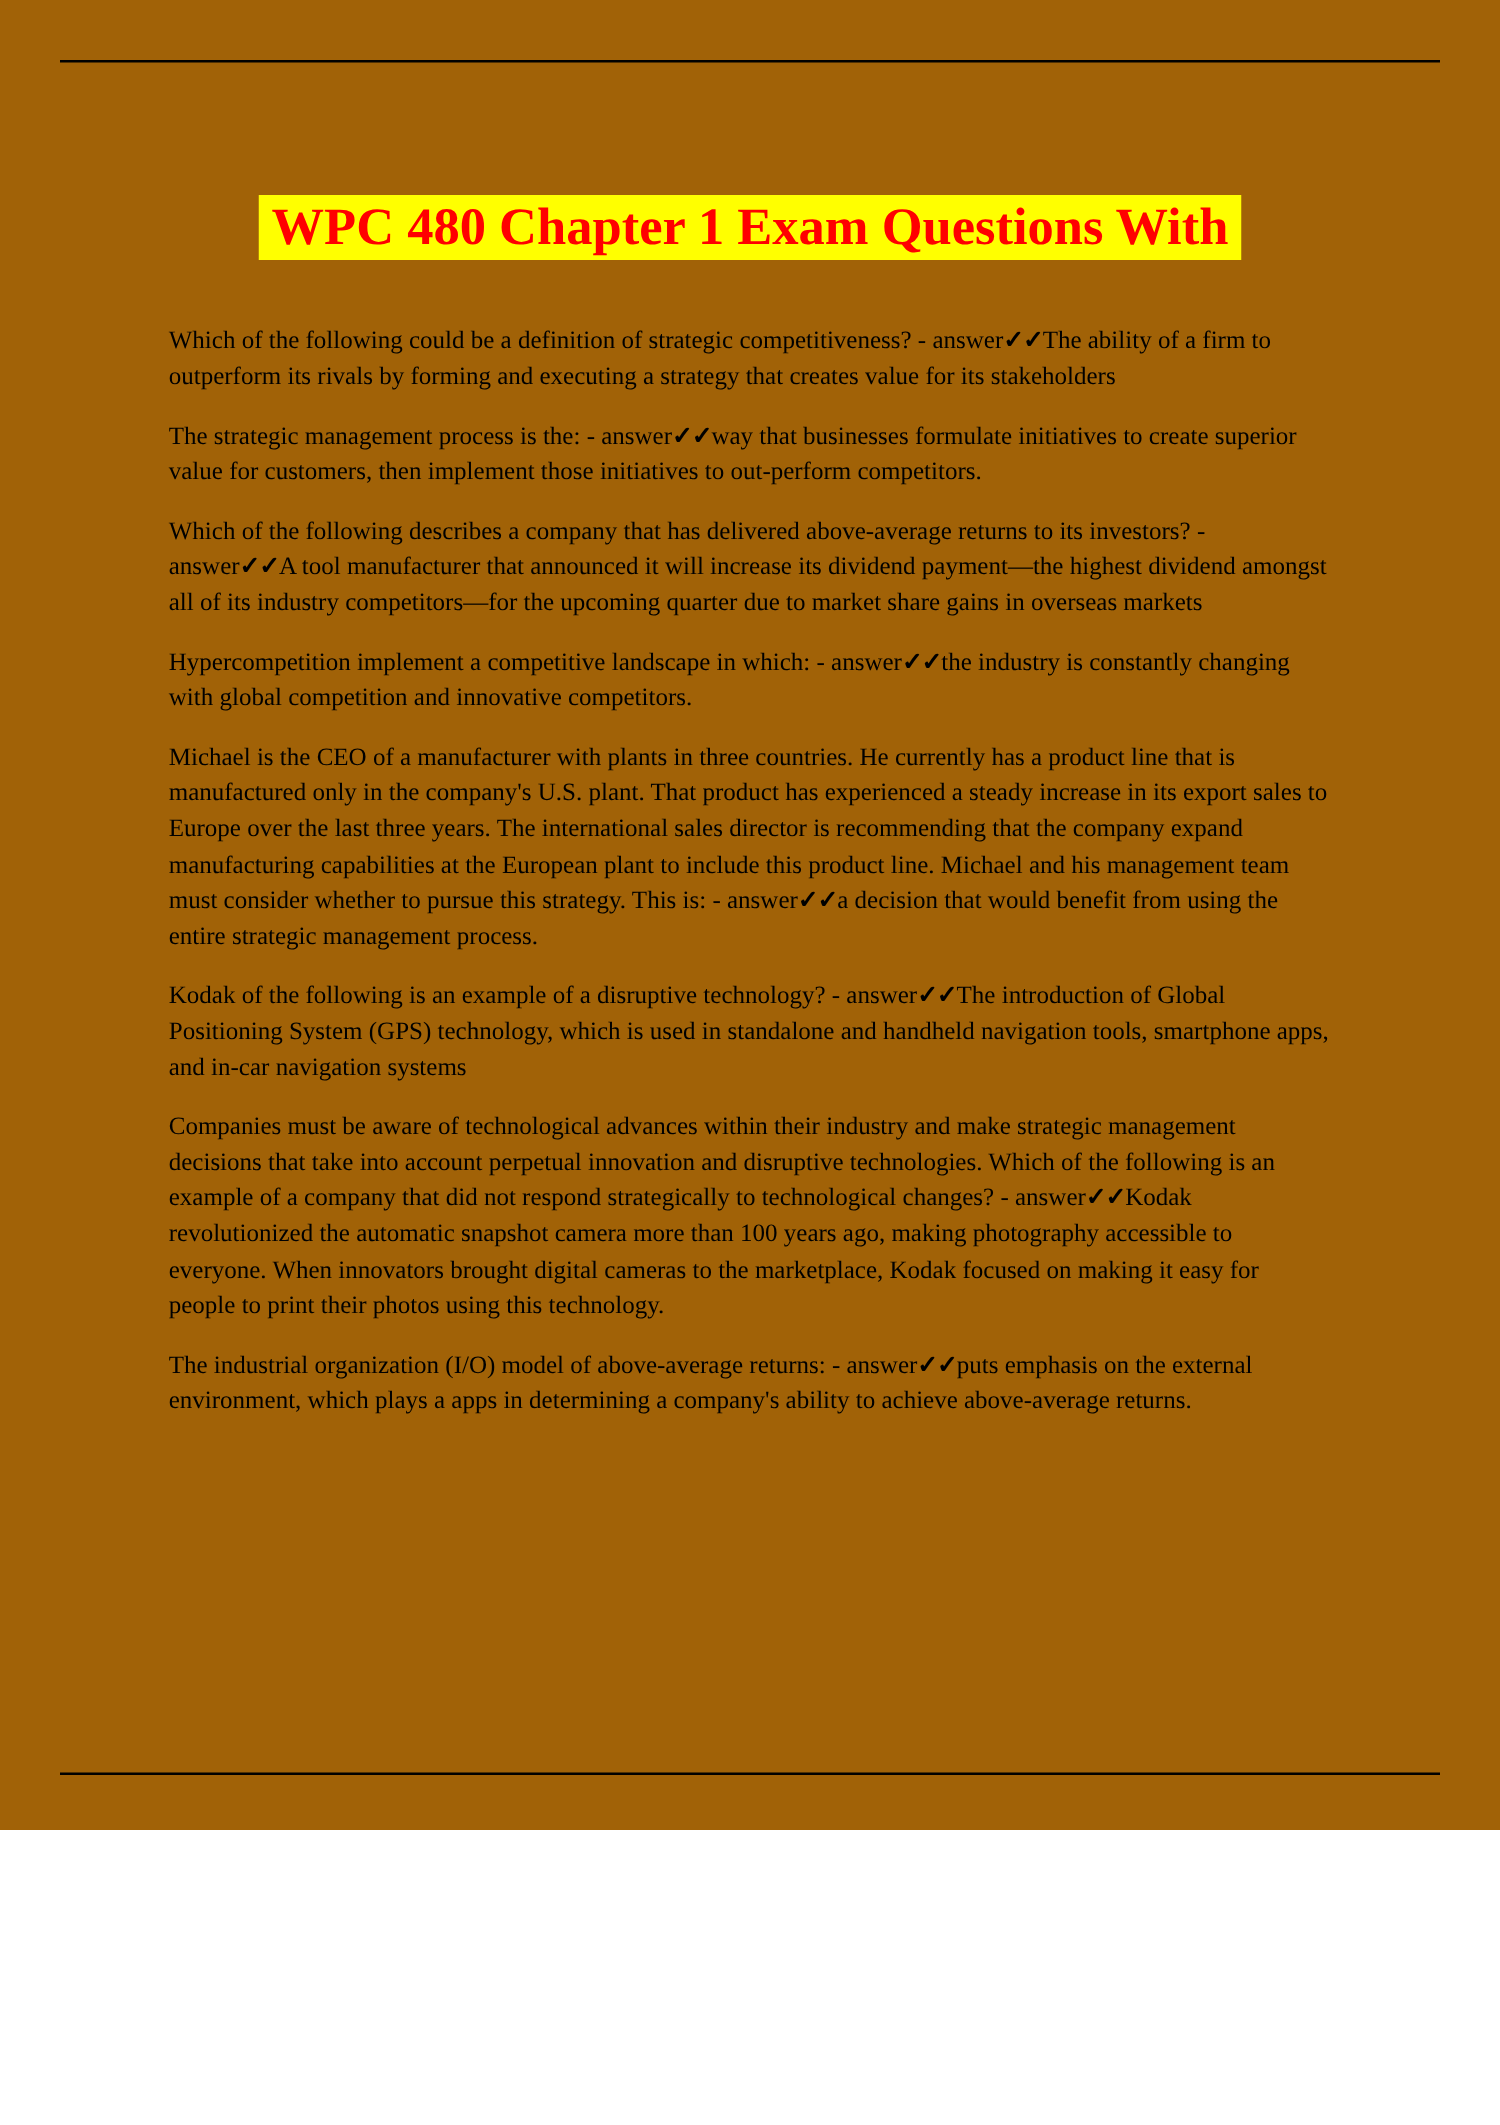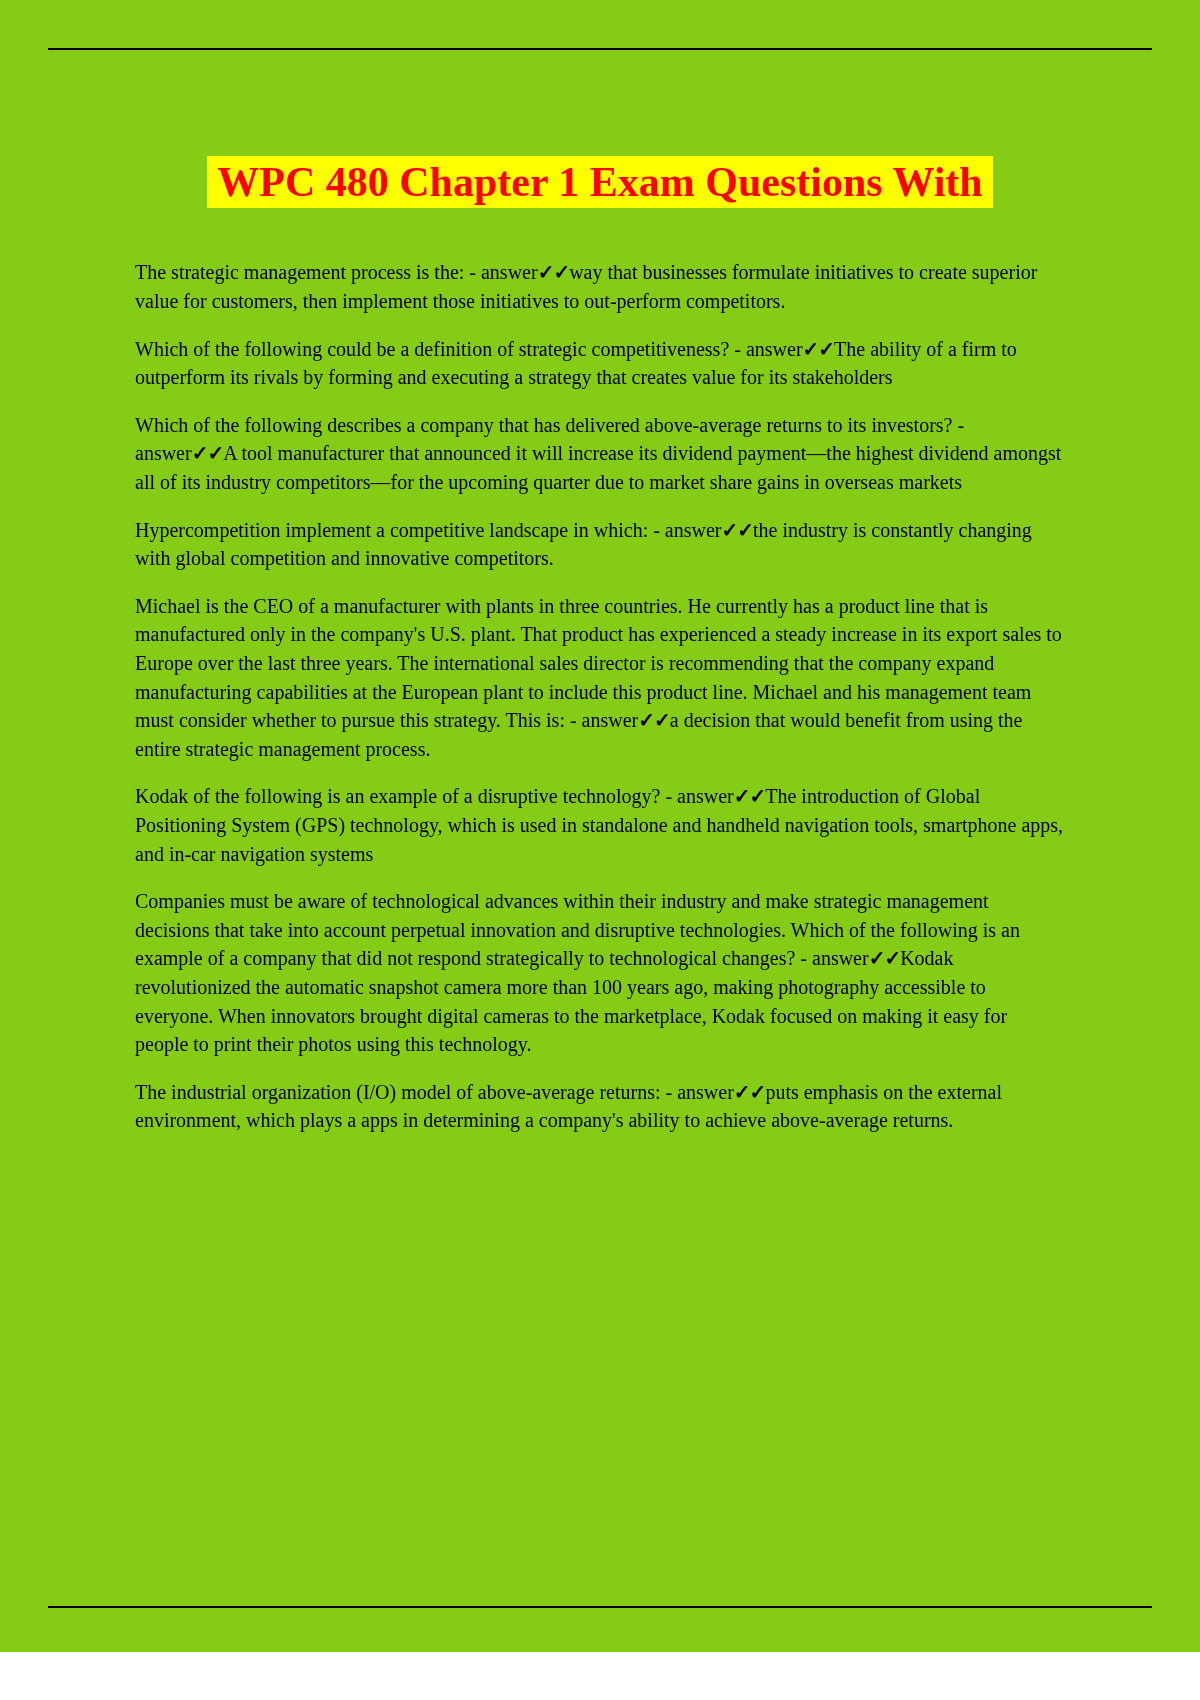--- a/index.html
+++ b/index.html
@@ -1,22 +1,22 @@
 <!DOCTYPE html>
 <html><head>
 <meta charset="utf-8">
 <style>
   * { margin: 0; padding: 0; box-sizing: border-box; }
   html, body { background: #ffffff; }
   .page {
     position: relative;
     width: 1200px;
-    height: 1652px;
+    height: 1464px;
     margin: 0 auto;
-    background: #84cc16;
+    background: #a16207;
     font-family: "Liberation Serif", serif;
     color: #000000;
     overflow: hidden;
   }
   .rule {
     position: absolute;
     left: 48px;
     right: 48px;
     height: 2px;
     background: #000000;
@@ -53,22 +53,22 @@
 <body>
 
 <div class="page">
   <div class="rule top"></div>
 
   <div class="title-block">
     <span class="title-line"><span class="hl">WPC 480 Chapter 1 Exam Questions With</span></span>
   </div>
 
   <div class="content" id="qa-container">
+      <p class="qa"><span>Which of the following could be a definition of strategic competitiveness?</span><span> - answer</span><span class="checks">✓✓</span><span>The ability of a firm to outperform its rivals by forming and executing a strategy that creates value for its stakeholders</span></p>
       <p class="qa"><span>The strategic management process is the:</span><span> - answer</span><span class="checks">✓✓</span><span>way that businesses formulate initiatives to create superior value for customers, then implement those initiatives to out-perform competitors.</span></p>
-      <p class="qa"><span>Which of the following could be a definition of strategic competitiveness?</span><span> - answer</span><span class="checks">✓✓</span><span>The ability of a firm to outperform its rivals by forming and executing a strategy that creates value for its stakeholders</span></p>
       <p class="qa"><span>Which of the following describes a company that has delivered above-average returns to its investors?</span><span> - answer</span><span class="checks">✓✓</span><span>A tool manufacturer that announced it will increase its dividend payment—the highest dividend amongst all of its industry competitors—for the upcoming quarter due to market share gains in overseas markets</span></p>
       <p class="qa"><span>Hypercompetition implement a competitive landscape in which:</span><span> - answer</span><span class="checks">✓✓</span><span>the industry is constantly changing with global competition and innovative competitors.</span></p>
       <p class="qa"><span>Michael is the CEO of a manufacturer with plants in three countries. He currently has a product line that is manufactured only in the company's U.S. plant. That product has experienced a steady increase in its export sales to Europe over the last three years. The international sales director is recommending that the company expand manufacturing capabilities at the European plant to include this product line. Michael and his management team must consider whether to pursue this strategy. This is:</span><span> - answer</span><span class="checks">✓✓</span><span>a decision that would benefit from using the entire strategic management process.</span></p>
       <p class="qa"><span>Kodak of the following is an example of a disruptive technology?</span><span> - answer</span><span class="checks">✓✓</span><span>The introduction of Global Positioning System (GPS) technology, which is used in standalone and handheld navigation tools, smartphone apps, and in-car navigation systems</span></p>
       <p class="qa"><span>Companies must be aware of technological advances within their industry and make strategic management decisions that take into account perpetual innovation and disruptive technologies. Which of the following is an example of a company that did not respond strategically to technological changes?</span><span> - answer</span><span class="checks">✓✓</span><span>Kodak revolutionized the automatic snapshot camera more than 100 years ago, making photography accessible to everyone. When innovators brought digital cameras to the marketplace, Kodak focused on making it easy for people to print their photos using this technology.</span></p>
       <p class="qa"><span>The industrial organization (I/O) model of above-average returns:</span><span> - answer</span><span class="checks">✓✓</span><span>puts emphasis on the external environment, which plays a apps in determining a company's ability to achieve above-average returns.</span></p>
     </div>
 
   <div class="rule bottom"></div>
 </div>

